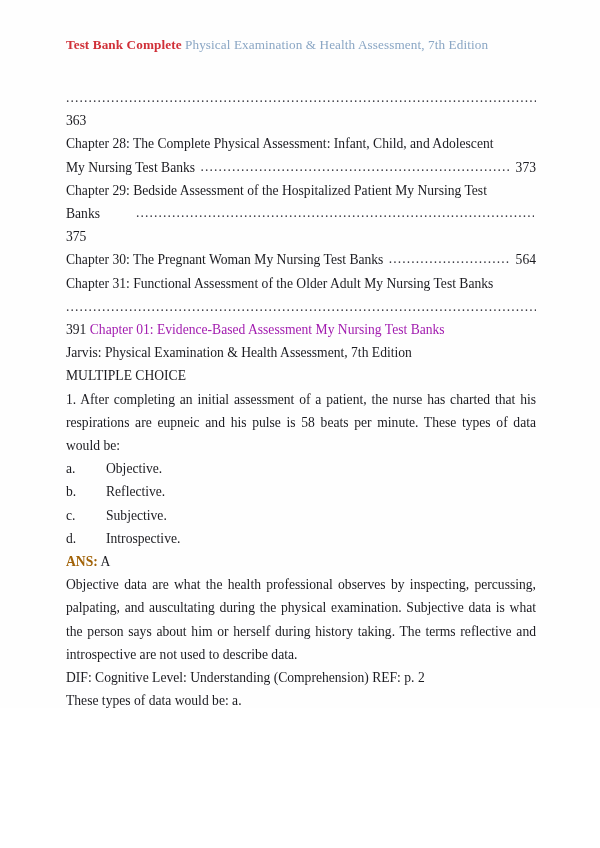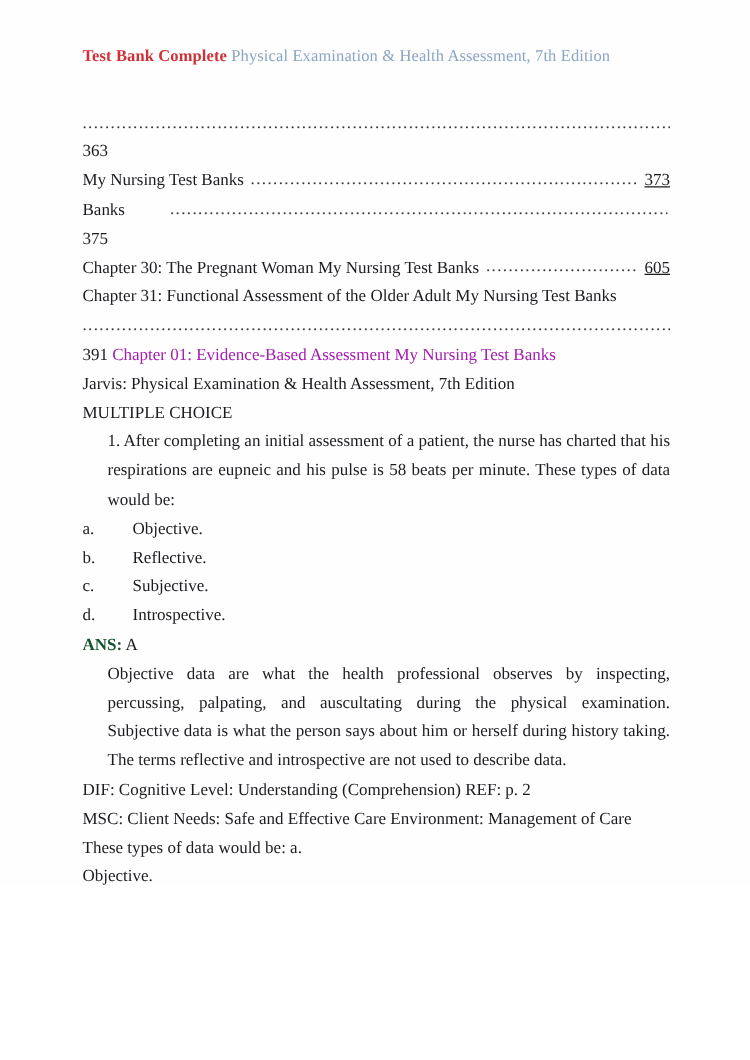--- a/index.html
+++ b/index.html
@@ -65,21 +65,20 @@
     letter-spacing: 1.1px;
     color: #3a3a42;
     margin: 0 2px;
     position: relative;
     top: -1px;
   }
   .leader-num {
     flex: 0 0 auto;
     white-space: pre;
     padding-left: 3px;
-    text-decoration: underline;
   }
   .leader-gap {
     flex: 0 0 34px;
   }
   .dots-full {
     overflow: hidden;
     white-space: nowrap;
     letter-spacing: 1.1px;
     color: #3a3a42;
     font-size: 13.6px;
@@ -90,30 +89,29 @@
     color: #a21caf;
   }
   
   .body-block {
     font-size: 13.6px;
     line-height: 23.2px;
   }
   .just {
     text-align: justify;
     text-justify: inter-word;
-    margin-left: 20px;
   }
   .opt {
     display: flex;
   }
   .opt-letter {
     flex: 0 0 40px;
   }
   .ans-red {
-    color: #14532d;
+    color: #a16207;
     font-weight: bold;
   }
   
   .page-number {
     position: absolute;
     left: 70px;
     top: 772px;
     font-size: 10px;
     color: #1b1b20;
   }
@@ -127,40 +125,42 @@
     <div class="doc-header">
       <span class="brand">Test Bank Complete</span><span class="subject"> Physical Examination &amp; Health Assessment, 7th Edition</span>
     </div>
 
     <div class="toc">
 
       <div class="dots-full">..................................................................................................................................................................</div>
 
       <div class="toc-line">363</div>
 
+      <div class="toc-line">Chapter 28: The Complete Physical Assessment: Infant, Child, and Adolescent</div>
 
       <div class="leader-row">
         <span class="leader-label">My Nursing Test Banks </span>
         <span class="leader-dots">..................................................................................................................................................................</span>
         <span class="leader-num">373</span>
       </div>
 
+      <div class="toc-line">Chapter 29: Bedside Assessment of the Hospitalized Patient My Nursing Test</div>
 
       <div class="leader-row">
         <span class="leader-label">Banks</span>
         <span class="leader-gap"></span>
         <span class="leader-dots">..................................................................................................................................................................</span>
       </div>
 
       <div class="toc-line">375</div>
 
       <div class="leader-row">
         <span class="leader-label">Chapter 30: The Pregnant Woman My Nursing Test Banks </span>
         <span class="leader-dots">..................................................................................................................................................................</span>
-        <span class="leader-num">605</span>
+        <span class="leader-num">564</span>
       </div>
 
       <div class="toc-line">Chapter 31: Functional Assessment of the Older Adult My Nursing Test Banks</div>
 
       <div class="dots-full">..................................................................................................................................................................</div>
 
       <div class="toc-line"><span>391</span><span class="blue"> Chapter 01: Evidence-Based Assessment My Nursing Test Banks</span></div>
     </div>
 
     <div class="body-block">
@@ -185,21 +185,20 @@
       <div class="opt">
         <span class="opt-letter">d.</span>
         <span>Introspective.</span>
       </div>
 
       <div><span class="ans-red">ANS:</span><span> A</span></div>
 
       <div class="just">Objective data are what the health professional observes by inspecting, percussing, palpating, and auscultating during the physical examination. Subjective data is what the person says about him or herself during history taking. The terms reflective and introspective are not used to describe data.</div>
 
       <div>DIF: Cognitive Level: Understanding (Comprehension) REF: p. 2</div>
-      <div>MSC: Client Needs: Safe and Effective Care Environment: Management of Care</div>
 
       <div>These types of data would be: a.</div>
       <div>Objective.</div>
 
       <div class="opt">
         <span class="opt-letter">b.</span>
         <span>Reflective.</span>
       </div>
       <div class="opt">
         <span class="opt-letter">c.</span>

